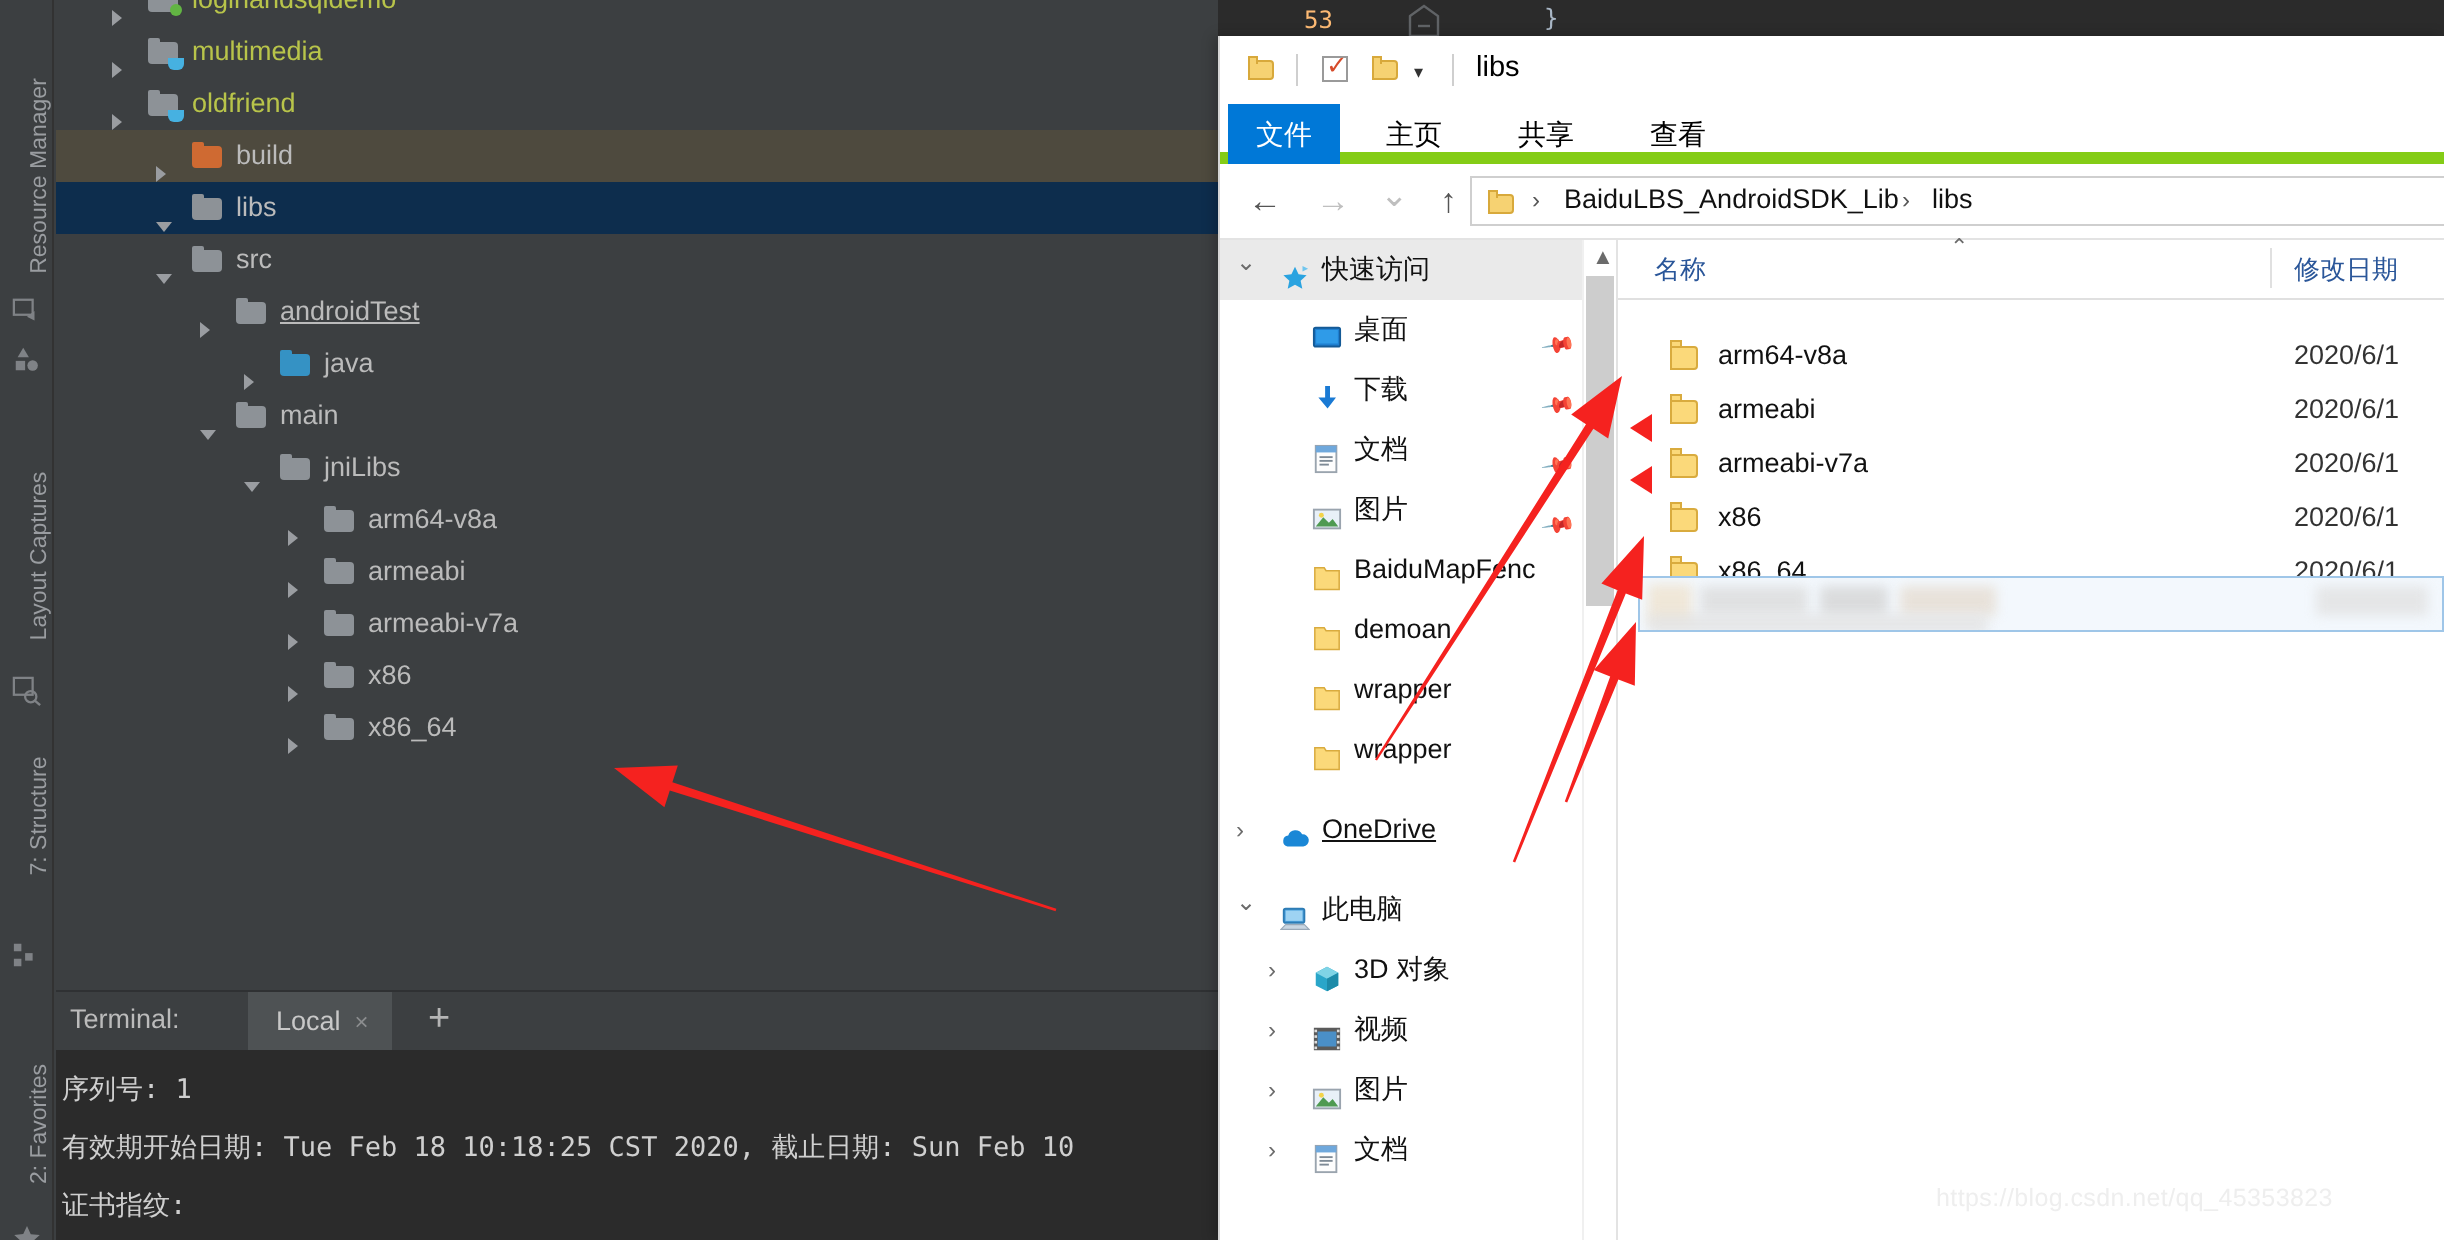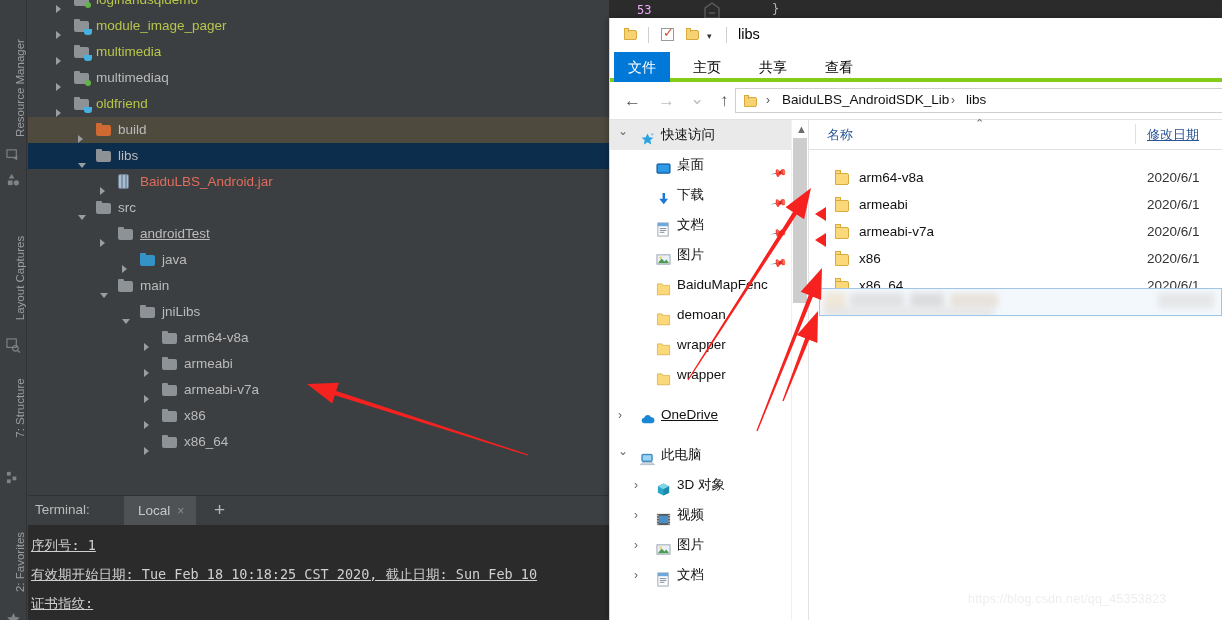--- a/index.html
+++ b/index.html
@@ -14,21 +14,21 @@
   
   #ide {
     position: absolute; left: 0; top: 0; width: 1222px; height: 620px;
     background: #3c3f41; color: #a9b7c6;
   }
   .ide-editor-strip {
     position: absolute; left: 609px; top: 0; width: 613px; height: 22px;
     background: #2b2b2b; color: #606366; font-size: 12px;
     font-family: "DejaVu Sans Mono", monospace;
   }
-  .ide-editor-strip .lineno { position: absolute; left: 28px; top: 3px; color: #f0abfc; }
+  .ide-editor-strip .lineno { position: absolute; left: 43px; top: 3px; color: #fdba74; }
   .ide-editor-strip .fold { position: absolute; left: 92px; top: 0px; color: #606366; font-size: 13px; }
   .ide-editor-strip .brace { position: absolute; left: 163px; top: 2px; color: #a9b7c6; }
 
   
   .ide-left-rail {
     position: absolute; left: 0; top: 0; width: 27px; height: 620px;
     background: #3c3f41; border-right: 1px solid #323232;
   }
   .rail-label {
     position: absolute; left: -40px; width: 120px; text-align: center;
@@ -83,40 +83,40 @@
     background: #4e5254; line-height: 30px; font-size: 13.5px; color: #c8c8c8;
   }
   .term-tab .close { margin-left: 7px; color: #8b8d8f; font-size: 12px; }
   .term-plus { position: absolute; left: 186px; top: 3px; font-size: 19px; color: #b5b5b5; }
   .term-body {
     position: absolute; left: 28px; top: 525px; width: 581px; height: 95px;
     background: #2b2b2b; color: #cfcfcf;
     font-family: "DejaVu Sans Mono", monospace; font-size: 13.5px;
     padding: 6px 0 0 3px; overflow: hidden; white-space: nowrap;
   }
-  .term-line { height: 29px; line-height: 29px; text-decoration: underline; }
+  .term-line { height: 29px; line-height: 29px; }
 
   
   #explorer {
     position: absolute; left: 609px; top: 18px; width: 613px; height: 602px;
     background: #ffffff; border-left: 1px solid #d6d6d6;
     box-shadow: -2px 0 6px rgba(0,0,0,.22);
     font-size: 13px; color: #111;
   }
   .ex-titlebar { position: relative; height: 34px; background: #ffffff; }
   .tb-folder { position: absolute; width: 13px; height: 13px; }
   .tb-folder .b { position: absolute; left: 0; top: 2px; width: 13px; height: 10px; background: #f6d272; border: 1px solid #d8a93b; border-radius: 0 2px 2px 0; }
   .tb-folder .t { position: absolute; left: 0; top: 0; width: 5px; height: 4px; background: #f6d272; border: 1px solid #d8a93b; border-bottom: none; }
   .tb-sep { position: absolute; width: 1px; background: #cfcfcf; }
   .tb-check { position: absolute; width: 13px; height: 13px; border: 1px solid #9a9a9a; background: #fff; }
   .tb-check:after { content: "✓"; position: absolute; left: 1px; top: -4px; font-size: 13px; color: #d64b2a; }
   .tb-caret { position: absolute; font-size: 9px; color: #333; }
   .tb-title { position: absolute; font-size: 14.5px; color: #000; }
 
-  .ex-ribbon { position: relative; height: 30px; background: #ffffff; border-bottom: 4px solid #84cc16; }
+  .ex-ribbon { position: relative; height: 30px; background: #ffffff; border-bottom: 6px solid #84cc16; }
   .rb-tab {
     position: absolute; top: 0; height: 30px; line-height: 30px;
     font-size: 14px; color: #000; padding: 0 14px; text-align: center;
   }
   .rb-tab.active { background: #0078d7; color: #fff; }
 
   .ex-addressbar { position: relative; height: 38px; background: #fff; border-bottom: 1px solid #e3e3e3; }
   .nav-btn { position: absolute; top: 9px; font-size: 17px; color: #555; }
   .nav-btn.dim { color: #bfbfbf; }
   .addr-box {
@@ -221,39 +221,21 @@
           </span>
           <span class="tlabel green" style="left: 68px;">loginandsqldemo</span>
         </div>
         <div class="trow">
           <span class="fold-ico" style="left: 28px;"><i class="arrow right"></i></span>
           <span class="fico grey" style="left: 46px;">
             <i class="tab"></i>
             <i class="body"></i>
             <i class="cup"></i>
           </span>
-          <span class="tlabel green" style="left: 68px;">module_image_pager</span>
-        </div>
-        <div class="trow">
-          <span class="fold-ico" style="left: 28px;"><i class="arrow right"></i></span>
-          <span class="fico grey" style="left: 46px;">
-            <i class="tab"></i>
-            <i class="body"></i>
-            <i class="cup"></i>
-          </span>
           <span class="tlabel green" style="left: 68px;">multimedia</span>
-        </div>
-        <div class="trow">
-          <span class="fold-ico" style="left: 28px;"><i class="arrow right"></i></span>
-          <span class="fico grey" style="left: 46px;">
-            <i class="tab"></i>
-            <i class="body"></i>
-            <i class="badge green"></i>
-          </span>
-          <span class="tlabel plain" style="left: 68px;">multimediaq</span>
         </div>
         <div class="trow">
           <span class="fold-ico" style="left: 28px;"><i class="arrow right"></i></span>
           <span class="fico grey" style="left: 46px;">
             <i class="tab"></i>
             <i class="body"></i>
             <i class="cup"></i>
           </span>
           <span class="tlabel green" style="left: 68px;">oldfriend</span>
         </div>
@@ -267,25 +249,20 @@
           <span class="tlabel plain" style="left: 90px;">build</span>
         </div>
         <div class="trow">
           <div class="row-full row-libs"></div>
           <span class="fold-ico" style="left: 50px;"><i class="arrow down"></i></span>
           <span class="fico grey" style="left: 68px;">
             <i class="tab"></i>
             <i class="body"></i>
           </span>
           <span class="tlabel plain" style="left: 90px;">libs</span>
-        </div>
-        <div class="trow">
-          <span class="fold-ico" style="left: 72px;"><i class="arrow right"></i></span>
-          <span class="jar-ico" style="left: 90px;"></span>
-          <span class="tlabel red" style="left: 112px;">BaiduLBS_Android.jar</span>
         </div>
         <div class="trow">
           <span class="fold-ico" style="left: 50px;"><i class="arrow down"></i></span>
           <span class="fico grey" style="left: 68px;">
             <i class="tab"></i>
             <i class="body"></i>
           </span>
           <span class="tlabel plain" style="left: 90px;">src</span>
         </div>
         <div class="trow">
@@ -558,21 +535,21 @@
       <div class="nav-scroll">
         <span class="up">▲</span>
         <span class="thumb"></span>
       </div>
 
       <div class="split"></div>
 
       <div class="list-pane">
         <div class="list-head" id="listhead">
             <span class="lh-cell" style="left: 18px;">名称</span>
-            <span class="lh-cell" style="left: 338px; text-decoration: underline;">修改日期</span>
+            <span class="lh-cell" style="left: 338px;">修改日期</span>
             <span class="lh-sort" style="left: 166px;">⌃</span>
             <span class="lh-div" style="left: 326px;"></span>
           </div>
         <div id="filerows" style="padding-top: 14px;">
             <div class="frow">
               <span class="ficon">
                 <i class="t"></i>
                 <i class="b"></i>
               </span>
               <span class="fname">arm64-v8a</span>

